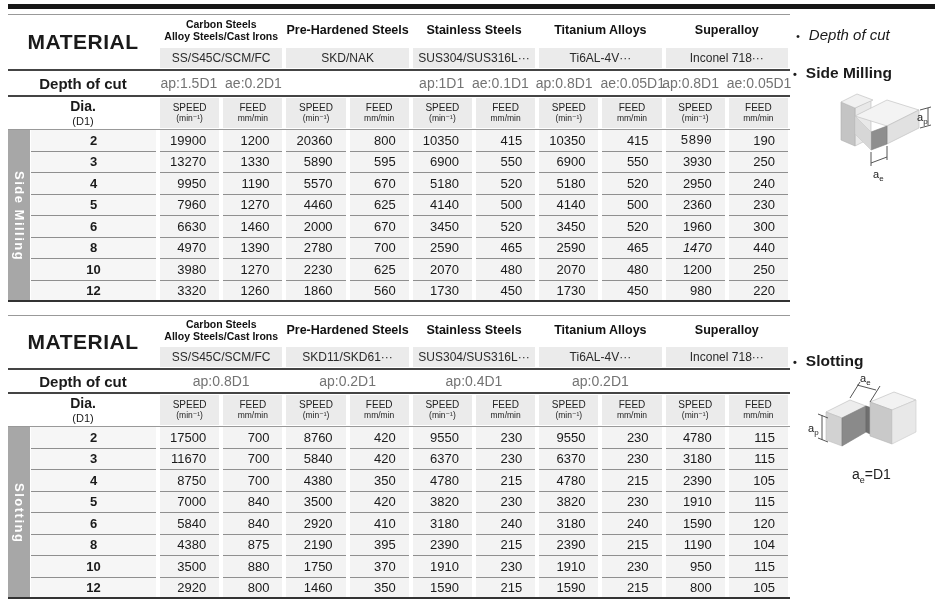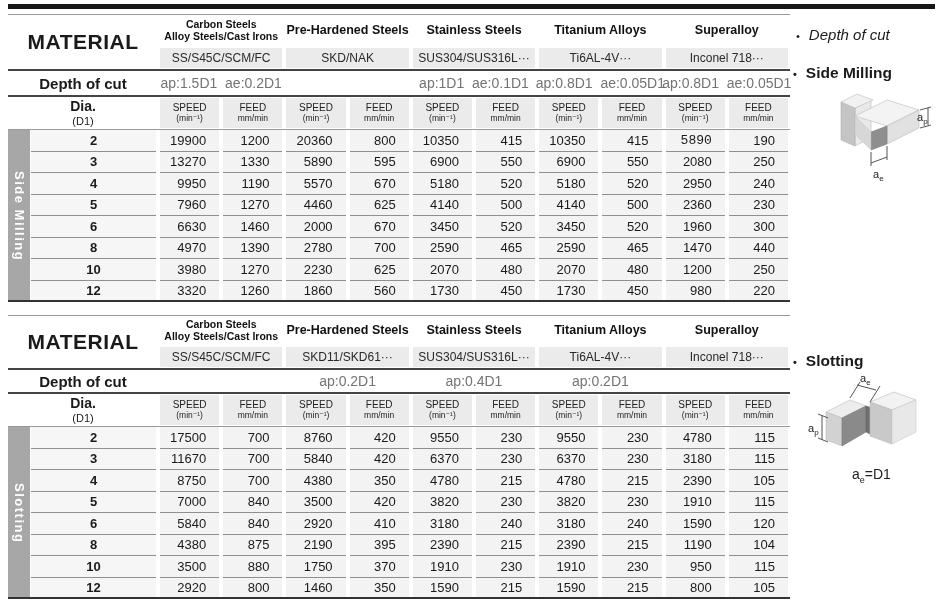--- a/index.html
+++ b/index.html
@@ -135,21 +135,21 @@
         <div class="c val" style="grid-area: 5 / 12;">190</div>
         <div class="c diacell" style="grid-area: 6 / 2;">3</div>
         <div class="c val" style="grid-area: 6 / 3;">13270</div>
         <div class="c val" style="grid-area: 6 / 4;">1330</div>
         <div class="c val" style="grid-area: 6 / 5;">5890</div>
         <div class="c val" style="grid-area: 6 / 6;">595</div>
         <div class="c val" style="grid-area: 6 / 7;">6900</div>
         <div class="c val" style="grid-area: 6 / 8;">550</div>
         <div class="c val" style="grid-area: 6 / 9;">6900</div>
         <div class="c val" style="grid-area: 6 / 10;">550</div>
-        <div class="c val" style="grid-area: 6 / 11;">2080</div>
+        <div class="c val" style="grid-area: 6 / 11;">3930</div>
         <div class="c val" style="grid-area: 6 / 12;">250</div>
         <div class="c diacell" style="grid-area: 7 / 2;">4</div>
         <div class="c val" style="grid-area: 7 / 3;">9950</div>
         <div class="c val" style="grid-area: 7 / 4;">1190</div>
         <div class="c val" style="grid-area: 7 / 5;">5570</div>
         <div class="c val" style="grid-area: 7 / 6;">670</div>
         <div class="c val" style="grid-area: 7 / 7;">5180</div>
         <div class="c val" style="grid-area: 7 / 8;">520</div>
         <div class="c val" style="grid-area: 7 / 9;">5180</div>
         <div class="c val" style="grid-area: 7 / 10;">520</div>
@@ -179,21 +179,21 @@
         <div class="c val" style="grid-area: 9 / 12;">300</div>
         <div class="c diacell" style="grid-area: 10 / 2;">8</div>
         <div class="c val" style="grid-area: 10 / 3;">4970</div>
         <div class="c val" style="grid-area: 10 / 4;">1390</div>
         <div class="c val" style="grid-area: 10 / 5;">2780</div>
         <div class="c val" style="grid-area: 10 / 6;">700</div>
         <div class="c val" style="grid-area: 10 / 7;">2590</div>
         <div class="c val" style="grid-area: 10 / 8;">465</div>
         <div class="c val" style="grid-area: 10 / 9;">2590</div>
         <div class="c val" style="grid-area: 10 / 10;">465</div>
-        <div class="c val" style="grid-area: 10 / 11;">1470</div>
+        <div class="c val" style="grid-area: 10 / 11; font-style: italic;">1470</div>
         <div class="c val" style="grid-area: 10 / 12;">440</div>
         <div class="c diacell" style="grid-area: 11 / 2;">10</div>
         <div class="c val" style="grid-area: 11 / 3;">3980</div>
         <div class="c val" style="grid-area: 11 / 4;">1270</div>
         <div class="c val" style="grid-area: 11 / 5;">2230</div>
         <div class="c val" style="grid-area: 11 / 6;">625</div>
         <div class="c val" style="grid-area: 11 / 7;">2070</div>
         <div class="c val" style="grid-area: 11 / 8;">480</div>
         <div class="c val" style="grid-area: 11 / 9;">2070</div>
         <div class="c val" style="grid-area: 11 / 10;">480</div>
@@ -227,20 +227,21 @@
         <div class="dia-sub">(D1)</div>
       </div>
       <div class="strip">
         <span class="striptext">Slotting</span>
       </div>
     <div class="c gname two" style="grid-area: 1 / 3 / auto / span 2;">
           <div>Carbon Steels</div>
           <div>Alloy Steels/Cast Irons</div>
         </div>
         <div class="c alloy" style="grid-area: 2 / 3 / auto / span 2;">SS/S45C/SCM/FC</div>
+        <div class="c depthc" style="grid-area: 3 / 3 / auto / span 2;">ap:0.8D1</div>
         <div class="c shdr" style="grid-area: 4 / 3;">
           <div>SPEED</div>
           <div class="unit">(min⁻¹)</div>
         </div>
         <div class="c shdr" style="grid-area: 4 / 4;">
           <div>FEED</div>
           <div class="unit">mm/min</div>
         </div>
         <div class="c gname" style="grid-area: 1 / 5 / auto / span 2;">
           <div>Pre-Hardened Steels</div>

